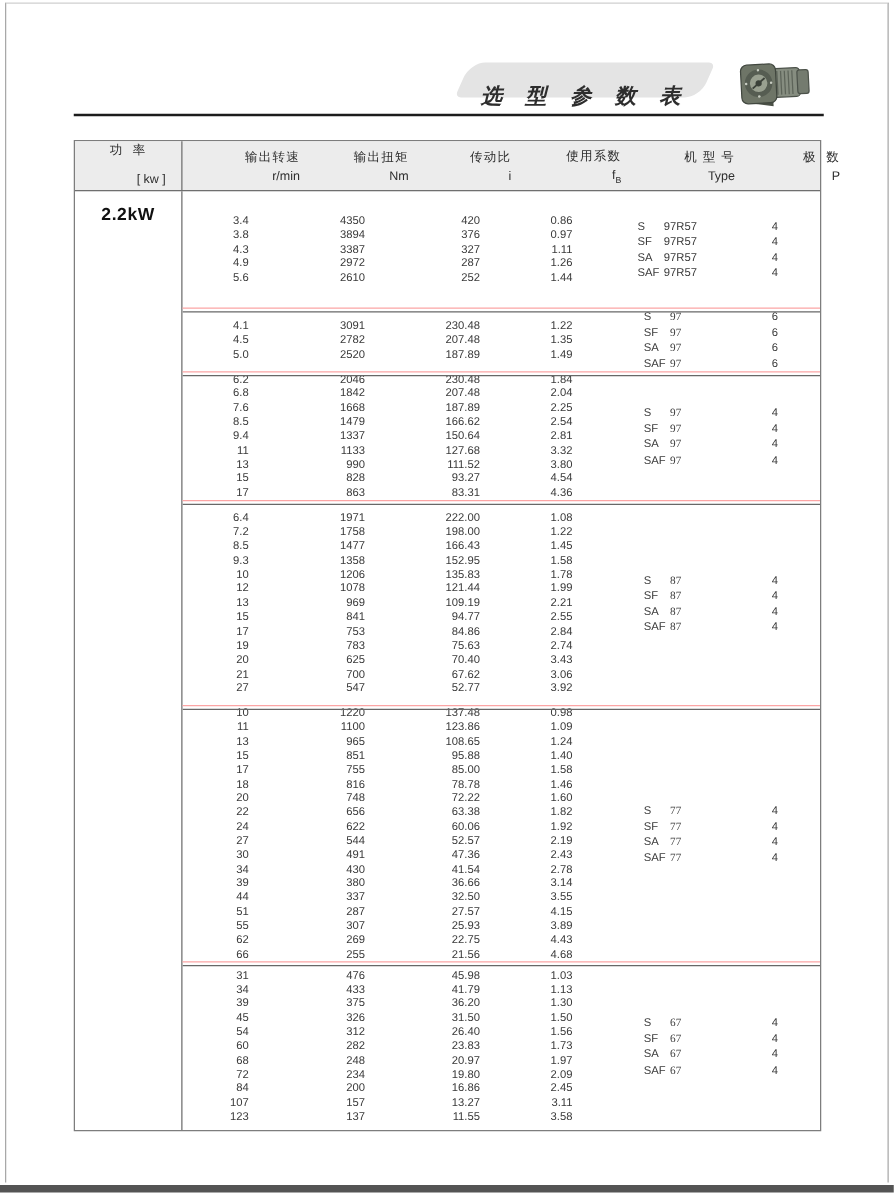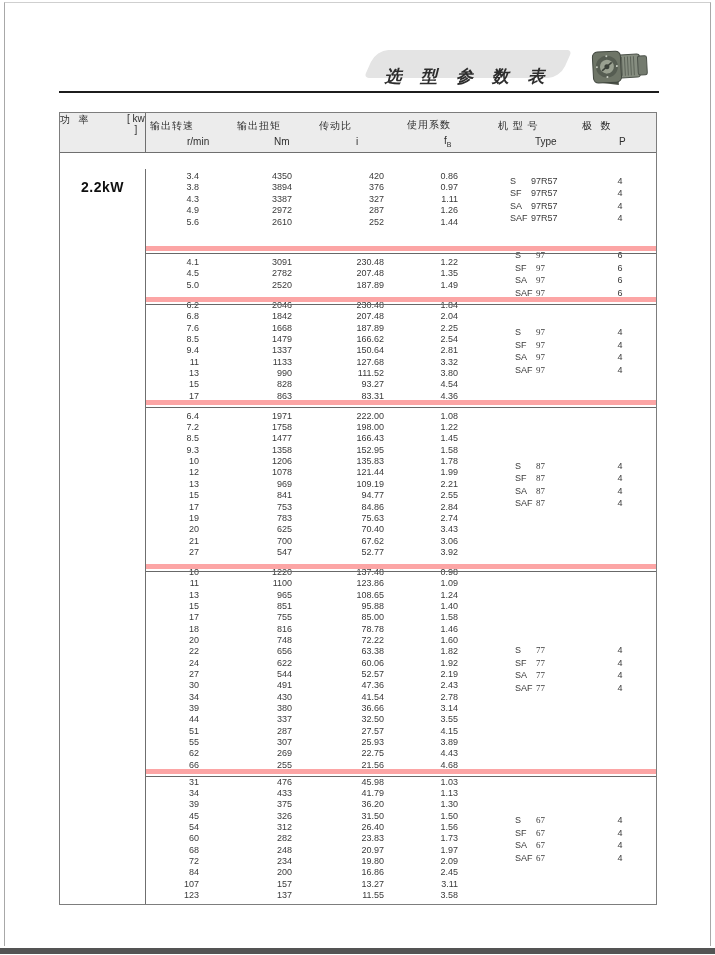--- a/index.html
+++ b/index.html
@@ -22,37 +22,37 @@
     background:#e4e4e4; transform:skewX(-24deg); border-radius:12px 5px 12px 5px; }
   .banner-text { position:relative; width:100%; text-align:center; line-height:28px;
     font-style:italic; font-weight:bold; font-size:17px; letter-spacing:7px; color:#2d2d2d; white-space:nowrap;margin-top:13px; }
   .title-rule { position:absolute; left:59px; top:91px; width:600px; height:2px; background:#1c1c1c; }
   .motor-icon { position:absolute; left:588px; top:47px; }
 
   
   .sel-table { position:absolute; left:59px; top:112px; width:598px; border:1px solid #7d7d7d; box-sizing:border-box; }
   .thead { height:40px; background:#ececec; border-bottom:1px solid #6f6f6f; display:flex; box-sizing:border-box; }
   .th-power { width:86px; border-right:1px solid #6f6f6f; box-sizing:border-box;
-    display:flex; flex-direction:row; gap:0; text-align:center; }
+    display:flex; flex-direction:column; gap:11px; text-align:center; }
   .th-data { flex:1; position:relative; }
   .th-cell { position:absolute; top:0; height:100%; width:90px;
-    display:flex; flex-direction:column; justify-content:center; gap:3px; text-align:left; }
+    display:flex; flex-direction:column; justify-content:center; gap:3px; text-align:right; }
   .th-c1{left:4px} .th-c2{left:91px} .th-c3{left:173px} .th-c4{left:261px} .th-c5{left:352px} .th-c6{left:436px}
   .th-label { font-size:10px; color:#2e2e2e; letter-spacing:1px; white-space:pre; }
   .th-unit  { font-size:10px; color:#2e2e2e;padding-left:37px; }
   .th-unit sub { font-size:7px; }
 
   .tbody { display:flex; }
-  .power-col { width:86px; border-right:1px solid #6f6f6f; box-sizing:border-box; text-align:center;margin-top:16px; }
+  .power-col { width:86px; border-right:1px solid #6f6f6f; box-sizing:border-box; text-align:center; }
   .power-value { font-weight:bold; font-size:14px; color:#101010; margin-top:10px; letter-spacing:0.5px; }
   .data-col { flex:1; display:flex; flex-direction:column; }
 
   .section { position:relative; box-sizing:border-box; display:flex; flex-direction:column;
     justify-content:center; overflow:hidden; }
-  .section + .section { border-top:5px solid #fca5a5; }
+  .section + .section { border-top:1px solid #fca5a5; }
   .section + .section::after { content:""; position:absolute; left:0; right:0; top:2px; height:1px; background:#686868; }
   .section:nth-of-type(1){height:93px}
   .section:nth-of-type(2){height:51px}
   .section:nth-of-type(3){height:103px}
   .section:nth-of-type(4){height:164px}
   .section:nth-of-type(5){height:205px}
   .section:nth-of-type(6){height:135px}
 
   .row { display:flex; line-height:11.35px; font-size:9px; color:#3a3a3a; }
   .row span { display:block; text-align:right; white-space:nowrap; }

